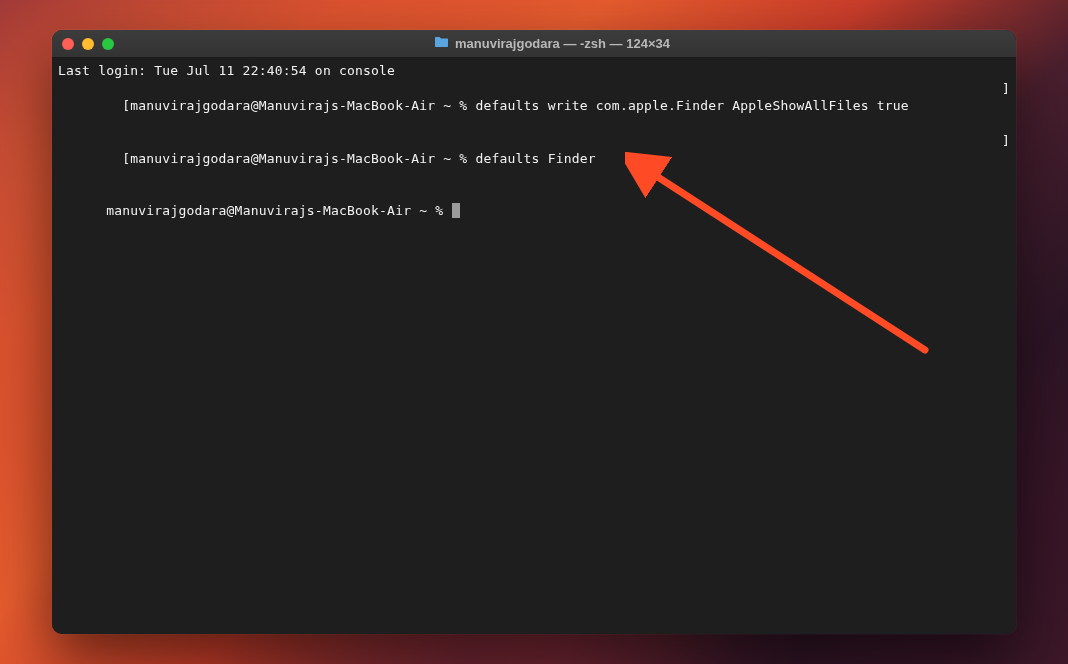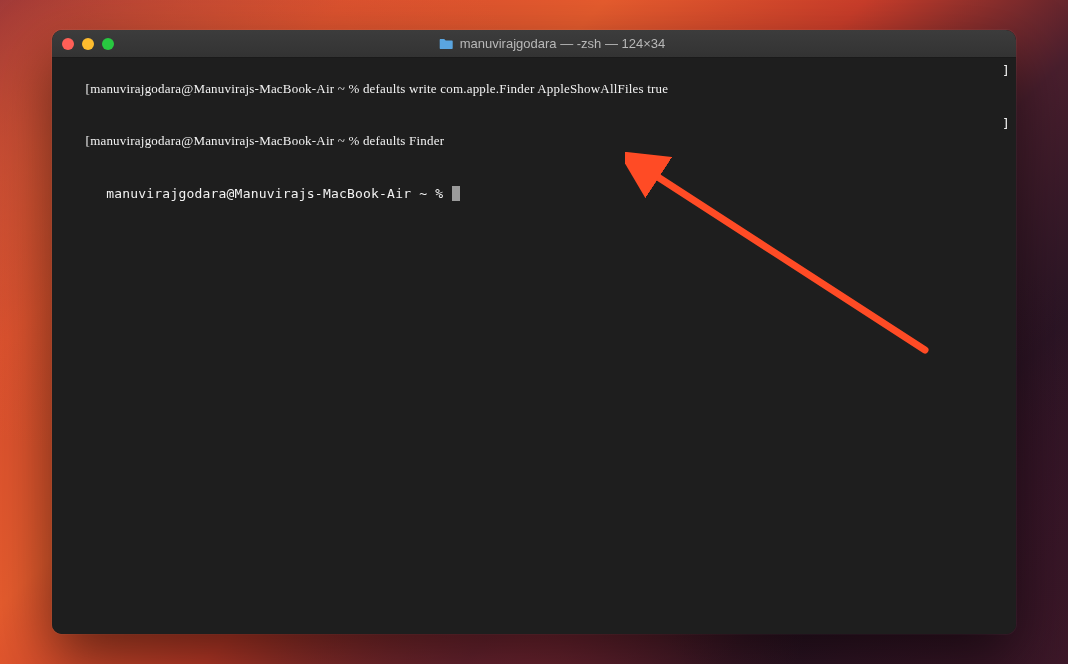--- a/index.html
+++ b/index.html
@@ -68,26 +68,25 @@
 
     .tl-close { background: #ff5f57; }
     .tl-minimize { background: #febc2e; }
     .tl-zoom { background: #28c840; }
 
     .title-center {
       position: absolute;
       left: 50%;
       transform: translateX(-50%);
       display: flex;
-      align-items: center;
       gap: 6px;
       color: #b8b8b8;
       font-family: -apple-system, BlinkMacSystemFont, "Helvetica Neue", sans-serif;
       font-size: 13px;
-      font-weight: 400;
+      font-weight: 700;
       padding-left: 36px;
     }
 
     .folder-icon {
       width: 15px;
       height: 12px;
       display: inline-block;
     }
 
     .terminal-body {
@@ -108,21 +107,20 @@
       font-family: inherit;
     }
 
     .line-wrap {
       display: flex;
       justify-content: space-between;
     }
 
     .line-content {
       white-space: pre;
-      font-family: Liberation Serif, serif;
     }
 
     .bracket-right {
       color: #f2f2f2;
     }
 
     .cursor {
       display: inline-block;
       width: 8px;
       height: 15px;
@@ -154,20 +152,21 @@
       <span class="folder-icon">
         <svg viewBox="0 0 15 12" width="15" height="12">
           <path d="M1 2 C1 1.4 1.4 1 2 1 L5.5 1 L7 2.5 L13 2.5 C13.6 2.5 14 2.9 14 3.5 L14 10 C14 10.6 13.6 11 13 11 L2 11 C1.4 11 1 10.6 1 10 Z" fill="#5aa5e0"></path>
         </svg>
       </span>
       <span>manuvirajgodara — -zsh — 124×34</span>
     </div>
   </div>
 
   <div class="terminal-body">
+    <div class="terminal-line">Last login: Tue Jul 11 22:40:54 on console</div>
 
     <div class="line-wrap">
       <span class="line-content">
         <span>[</span><span>manuvirajgodara@Manuvirajs-MacBook-Air ~ % </span><span>defaults write com.apple.Finder AppleShowAllFiles true</span>
       </span>
       <span class="bracket-right">]</span>
     </div>
 
     <div class="line-wrap">
       <span class="line-content">

